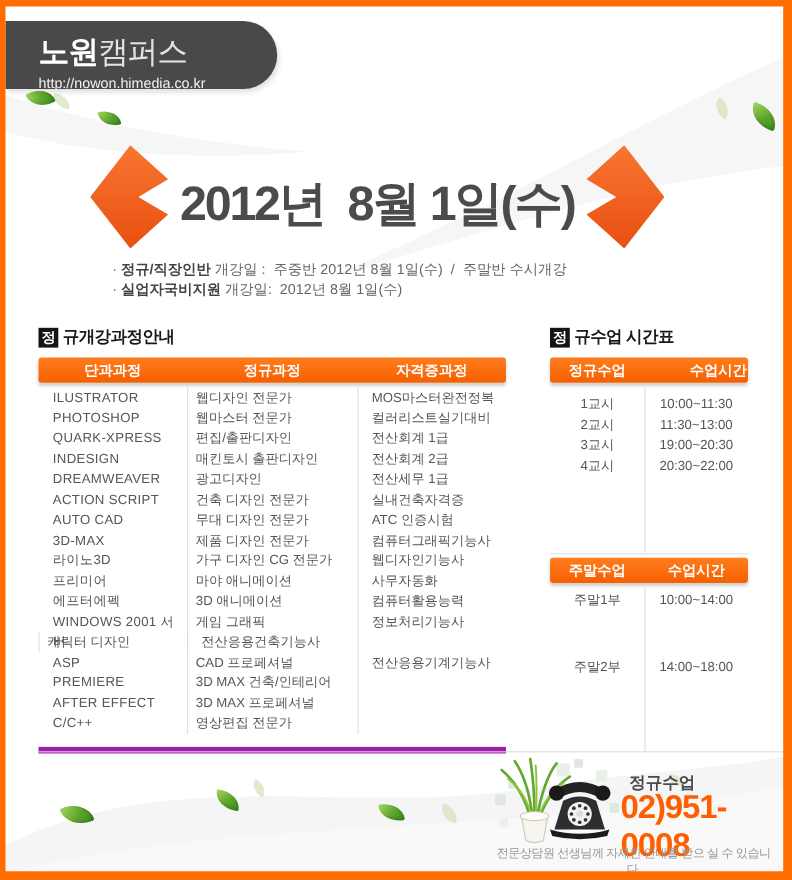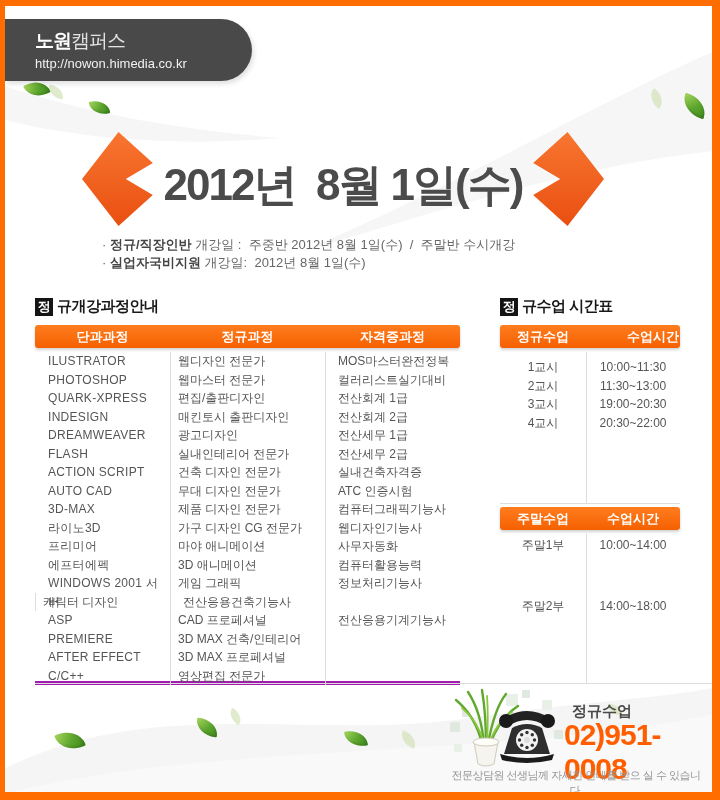--- a/index.html
+++ b/index.html
@@ -16,21 +16,21 @@
 
   
   .leaf { position:absolute; z-index:1; background:linear-gradient(135deg,#a6d65c 0%,#5ca52d 55%,#3e8b1e 100%);
           border-radius:8% 100% 8% 100%; box-shadow:inset -2px -2px 3px rgba(0,0,0,.15); }
   .leaf.pale { background:#cfe0b4; opacity:.65; box-shadow:none; }
 
   
   .site-header { position:absolute; left:5px; top:19px; width:247px; height:62px; background:#494949;
                  border-radius:0 32px 32px 0; z-index:3; padding:9px 0 0 30px;
                  box-shadow:2px 3px 5px rgba(0,0,0,.12); }
-  .brand { font-size:19px; color:#fff; letter-spacing:-1px; }
+  .brand { font-size:28px; color:#fff; letter-spacing:-1px; }
   .brand .b { font-weight:bold; }
   .brand .r { font-weight:normal; color:#e3e3e3; }
   .site-url { font-size:13px; color:#f2f2f2; margin-top:2px; }
 
   
   .arrow { position:absolute; top:132px; width:73px; height:94px; z-index:3;
            background:linear-gradient(180deg,#f87630,#e94f10); cursor:pointer; }
   .arrow.left  { left:82px;  clip-path:polygon(50% 0%, 97% 33%, 60% 50%, 97% 67%, 50% 100%, 0% 50%); }
   .arrow.right { left:531px; clip-path:polygon(50% 0%, 100% 50%, 50% 100%, 3% 67%, 40% 50%, 3% 33%); }
   .date-title { position:absolute; left:152px; top:156px; width:382px; text-align:center; z-index:3;
@@ -51,21 +51,21 @@
   
   .obar { position:absolute; z-index:3; height:23px; background:linear-gradient(180deg,#ff7d1f,#f56000);
           border-radius:3px; box-shadow:0 2px 3px rgba(0,0,0,.18); display:grid; align-items:center;
           color:#fff; font-size:13px; font-weight:bold; text-align:center; }
   .obar.courses { left:35px; top:325px; width:425px; grid-template-columns:135px 155px 135px;font-family:Liberation Serif, serif; }
   .obar.weekday { left:500px; top:325px; width:180px; grid-template-columns:86px 94px;gap:20px; }
   .obar.weekend { left:500px; top:507px; width:180px; grid-template-columns:86px 94px; }
 
   
   .course-body { position:absolute; left:35px; top:352px; width:425px; height:333px; z-index:3;
-                 border-bottom:4px solid #a21caf; font-size:12px; color:#555; }
+                 border-bottom:6px solid #a21caf; font-size:12px; color:#555; }
   .c-row { display:grid; grid-template-columns:135px 155px 135px; height:18.5px; line-height:18.5px; }
   .c-row .c1 { padding-left:13px; letter-spacing:.3px; }
   .c-row .c2 { padding-left:7px;  border-left:1px solid #ddd; }
   .c-row .c3 { padding-left:12px; border-left:1px solid #ddd; }
 
   
   .weekday-body { position:absolute; left:500px; top:352px; width:180px; height:151px; z-index:3;
                   padding-top:6px; font-size:12px; color:#555; }
   .s-row { display:grid; grid-template-columns:86px 94px; height:18.5px; line-height:18.5px; text-align:center; }
   .vline { position:absolute; width:1px; background:#ddd; z-index:3; }
@@ -160,25 +160,20 @@
         <div class="c2">매킨토시 출판디자인</div>
         <div class="c3">전산회계 2급</div>
       </div>
 
       <div class="c-row">
         <div class="c1">DREAMWEAVER</div>
         <div class="c2">광고디자인</div>
         <div class="c3">전산세무 1급</div>
       </div>
 
-      <div class="c-row">
-        <div class="c1">FLASH</div>
-        <div class="c2">실내인테리어 전문가</div>
-        <div class="c3">전산세무 2급</div>
-      </div>
 
       <div class="c-row">
         <div class="c1">ACTION SCRIPT</div>
         <div class="c2">건축 디자인 전문가</div>
         <div class="c3">실내건축자격증</div>
       </div>
 
       <div class="c-row">
         <div class="c1">AUTO CAD</div>
         <div class="c2">무대 디자인 전문가</div>

